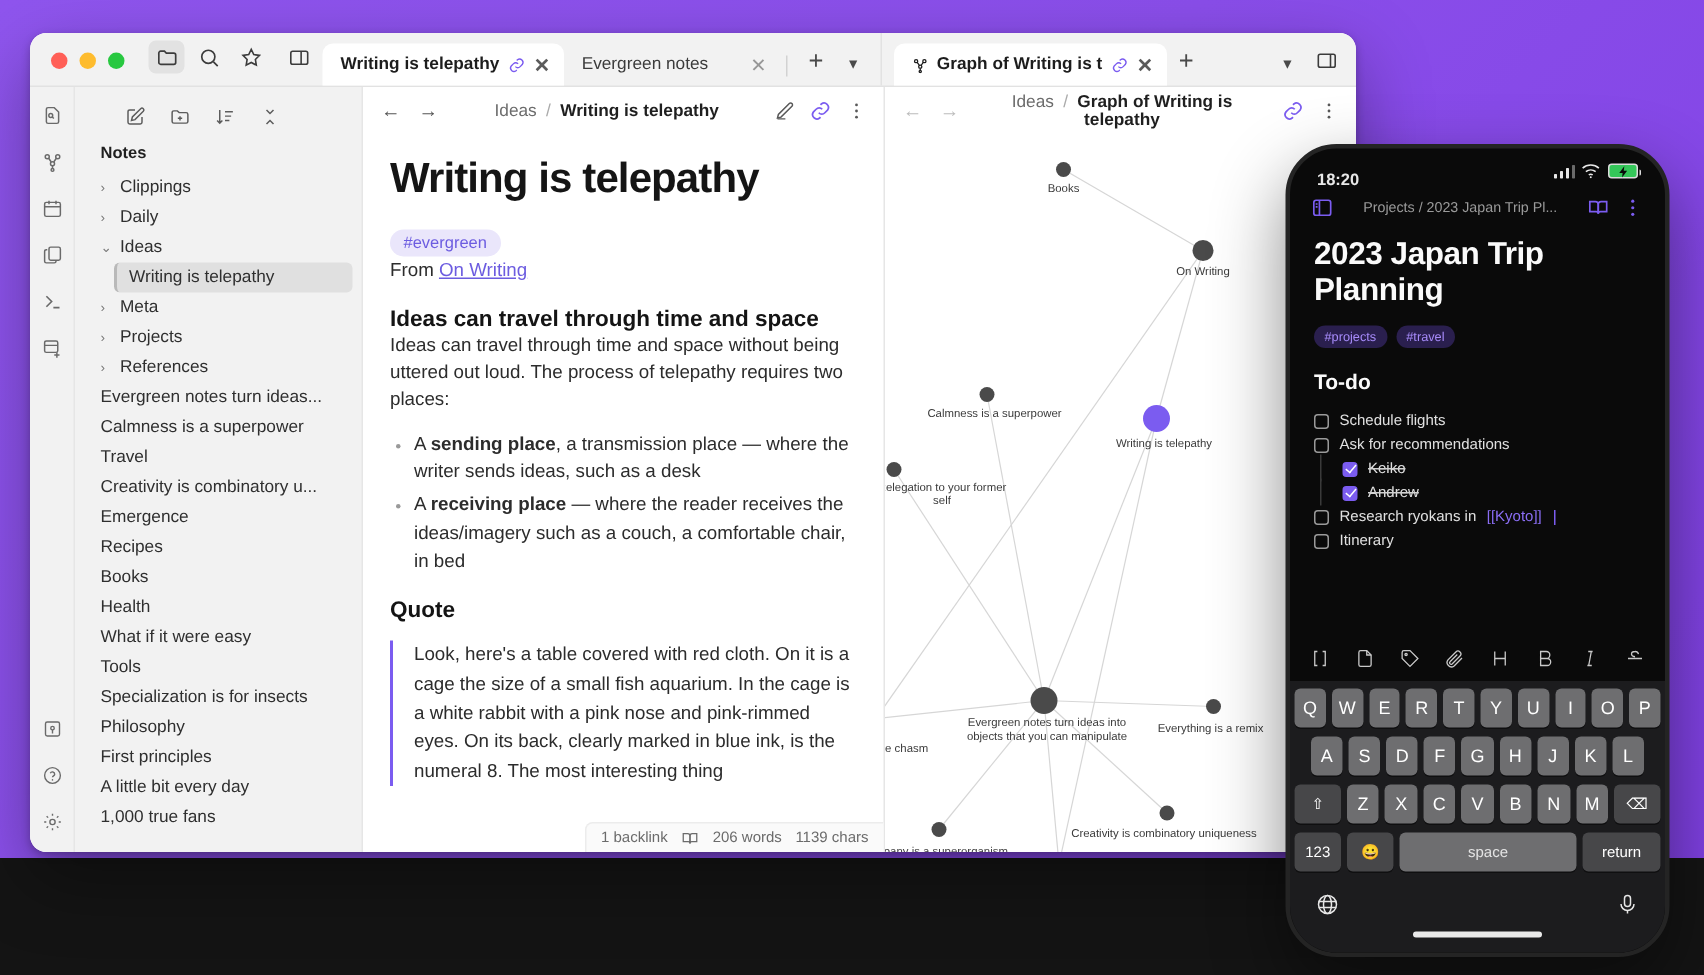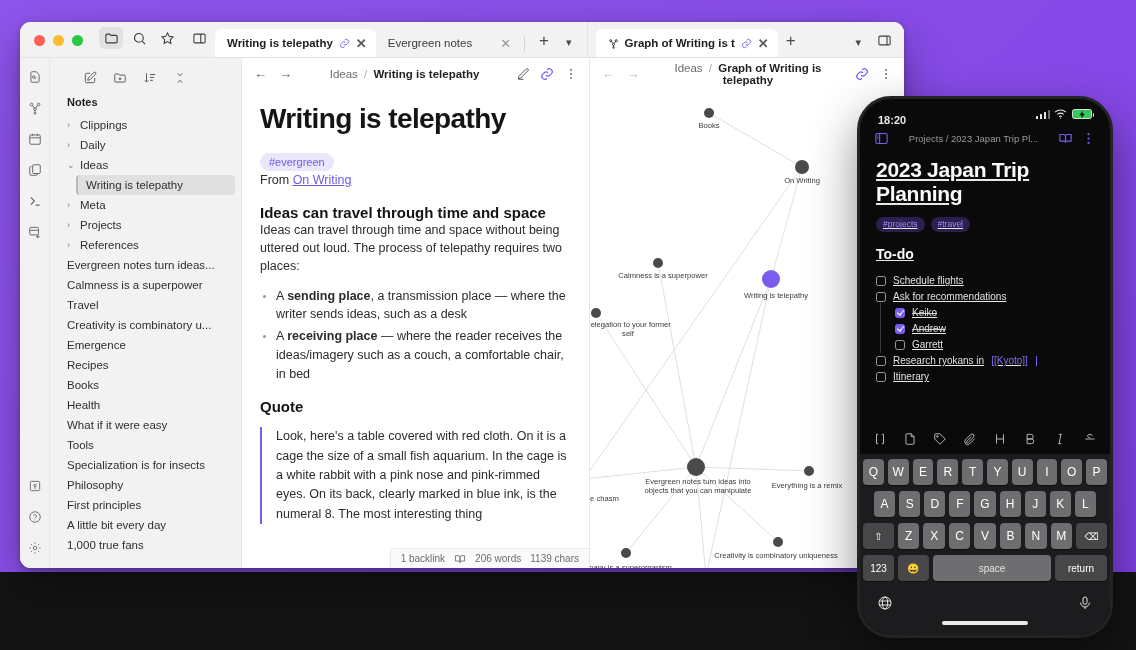--- a/index.html
+++ b/index.html
@@ -160,21 +160,21 @@
   .ph-status .sp { flex: 1 1 auto; }
   .ph-status .sig { display:flex; align-items:flex-end; gap:1.5px; height:9px; margin-right:4px;}
   .ph-status .sig i { width:2.5px; background:#e8e8e8; display:block; border-radius:.5px;}
   .batt { width:20px;height:10px;border:1px solid #dcdcdc;border-radius:2.5px;position:relative;background:#34c759;}
   .batt::after{content:"";position:absolute;right:-3px;top:3px;width:1.5px;height:4px;background:#dcdcdc;border-radius:0 1px 1px 0;}
 
   .ph-nav { display:flex; align-items:center; gap:8px; padding: 6px 14px 2px 14px; }
   .ph-nav .sb-ico { color:#7b5cf0; }
   .ph-crumb { flex:1 1 auto; text-align:center; font-size: 9.5px; color:#9a9a9a; white-space:nowrap; overflow:hidden;}
   .ph-nav .n-ico { color:#7b5cf0; }
-  .ph-content { padding: 10px 16px 0 16px; flex: 0 0 auto; text-decoration: underline; }
+  .ph-content { padding: 10px 16px 0 16px; flex: 0 0 auto; }
   .ph-title { font-size: 21px; font-weight: 800; line-height: 1.14; color:#fafafa; letter-spacing:-.3px;}
   .ph-tags { margin-top: 11px; display:flex; gap:6px; }
   .ph-tag { background:#2a1f4e; color:#a78bfa; font-size: 8.5px; padding: 2.5px 7px; border-radius: 9px;}
   .ph-h2 { font-size: 14px; font-weight:700; margin-top: 14px; color:#fafafa;}
   .todo { margin-top: 11px; }
   .titem { display:flex; align-items:center; gap:7px; height: 16px; font-size: 10px; color:#e0e0e0;}
   .cbox { width:10px;height:10px;border:1.2px solid #9a9a9a;border-radius:2.5px;flex:0 0 auto;}
   .cbox.checked { background:#7b5cf0; border-color:#7b5cf0; display:flex;align-items:center;justify-content:center;}
   .cbox.checked::after{content:"";width:3px;height:6px;border:solid #fff;border-width:0 1.4px 1.4px 0;transform:rotate(40deg) translate(0,-1px);}
   .titem.sub { padding-left: 19px; position:relative;}
@@ -662,25 +662,20 @@
         <div class="titem sub">
           <span class="nest-line"></span>
           <span class="cbox checked"></span>
           <span class="strike">Keiko</span>
         </div>
         <div class="titem sub">
           <span class="nest-line"></span>
           <span class="cbox checked"></span>
           <span class="strike">Andrew</span>
         </div>
-        <div class="titem sub">
-          <span class="nest-line"></span>
-          <span class="cbox"></span>
-          <span>Garrett</span>
-        </div>
         <div class="titem">
           <span class="cbox"></span>
           <span>Research ryokans in </span>
           <span class="wikilink">[[Kyoto]]</span>
           <span class="caret"></span>
         </div>
         <div class="titem">
           <span class="cbox"></span>
           <span>Itinerary</span>
         </div>

